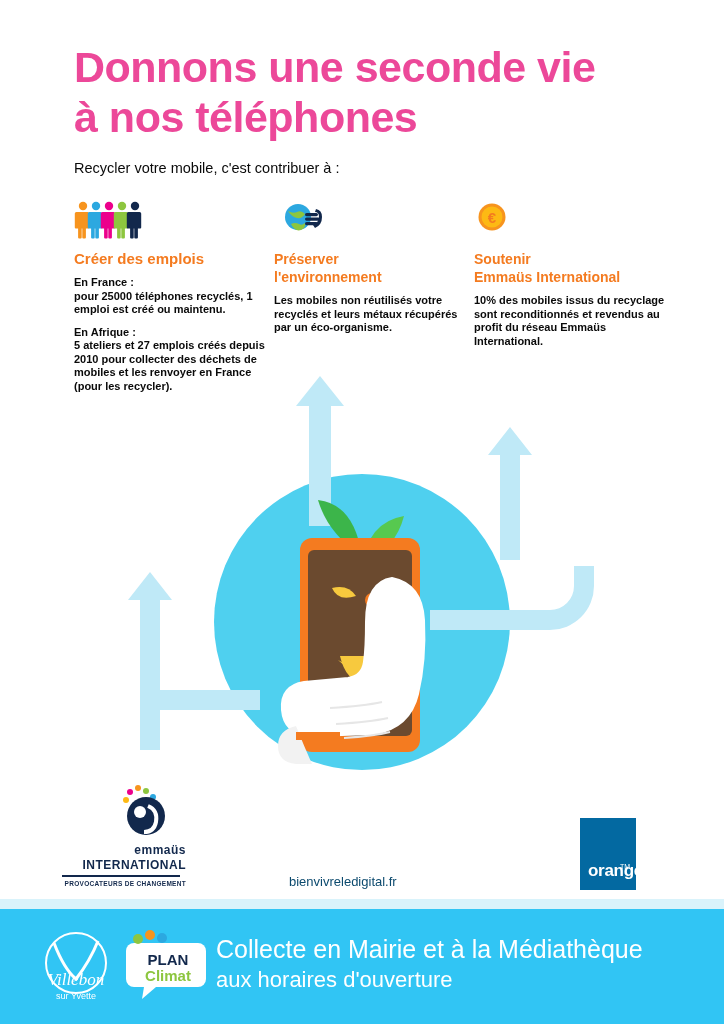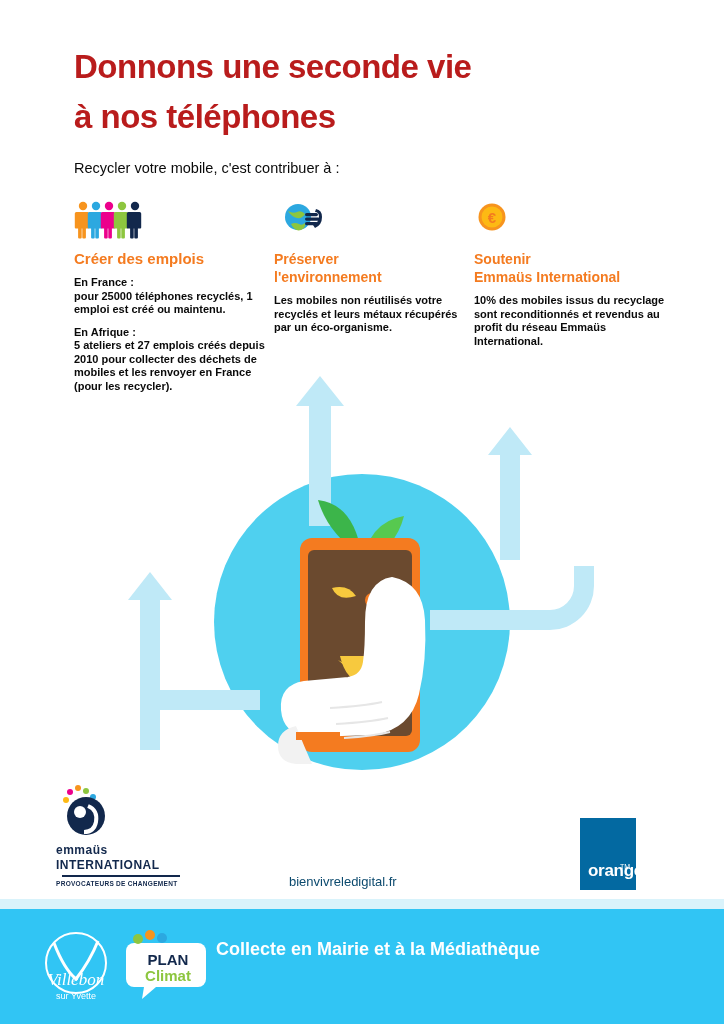--- a/index.html
+++ b/index.html
@@ -21,22 +21,22 @@
     background: #ffffff;
     overflow: hidden;
   }
 
   
   .title {
     position: absolute;
     left: 74px;
     top: 42px;
     width: 600px;
-    color: #b91c1c;
-    font-size: 33px;
+    color: #ec4899;
+    font-size: 43px;
     line-height: 50px;
     font-weight: bold;
     letter-spacing: -0.5px;
   }
   .title .line2 { display: block; }
 
   .subtitle {
     position: absolute;
     left: 74px;
     top: 160px;
@@ -88,21 +88,21 @@
     height: 460px;
   }
   .illu svg { display: block; }
 
   
   .emmaus-logo {
     position: absolute;
     left: 56px;
     top: 782px;
     width: 130px;
-    text-align: left;
+    text-align: right;
   }
   .emmaus-logo .e-name {
     font-size: 12px;
     font-weight: bold;
     color: #12284c;
     letter-spacing: 0.5px;
     line-height: 13px;
     margin-top: 2px;
   }
   .emmaus-logo .e-sub {
@@ -183,22 +183,22 @@
     width: 80px;
     height: 76px;
   }
   .band .band-text {
     position: absolute;
     left: 216px;
     top: 24px;
     color: #ffffff;
   }
   .band .band-text .l1 {
-    font-size: 18px;
-    font-weight: bold;
+    font-size: 25px;
+    font-weight: normal;
     line-height: 32px;
     display: block;
   }
   .band .band-text .l2 {
     font-size: 22px;
     line-height: 30px;
     display: block;
   }
 </style>
 </head>
@@ -384,16 +384,17 @@
         <circle cx="14" cy="10" r="5" fill="#8dc63f"></circle>
         <circle cx="26" cy="6" r="5" fill="#f7941e"></circle>
         <circle cx="38" cy="9" r="5" fill="#2ca8e0"></circle>
         <text x="44" y="36" text-anchor="middle" font-family="Liberation Sans, sans-serif" font-size="15" font-weight="bold" fill="#12284c">PLAN</text>
         <text x="44" y="52" text-anchor="middle" font-family="Liberation Sans, sans-serif" font-size="15" font-weight="bold" fill="#8dc63f">Climat</text>
       </svg>
     </div>
 
     <div class="band-text">
       <span class="l1">Collecte en Mairie et à la Médiathèque</span>
+      <span class="l2">aux horaires d'ouverture</span>
     </div>
   </div>
 
 </div>
 
 </body></html>

